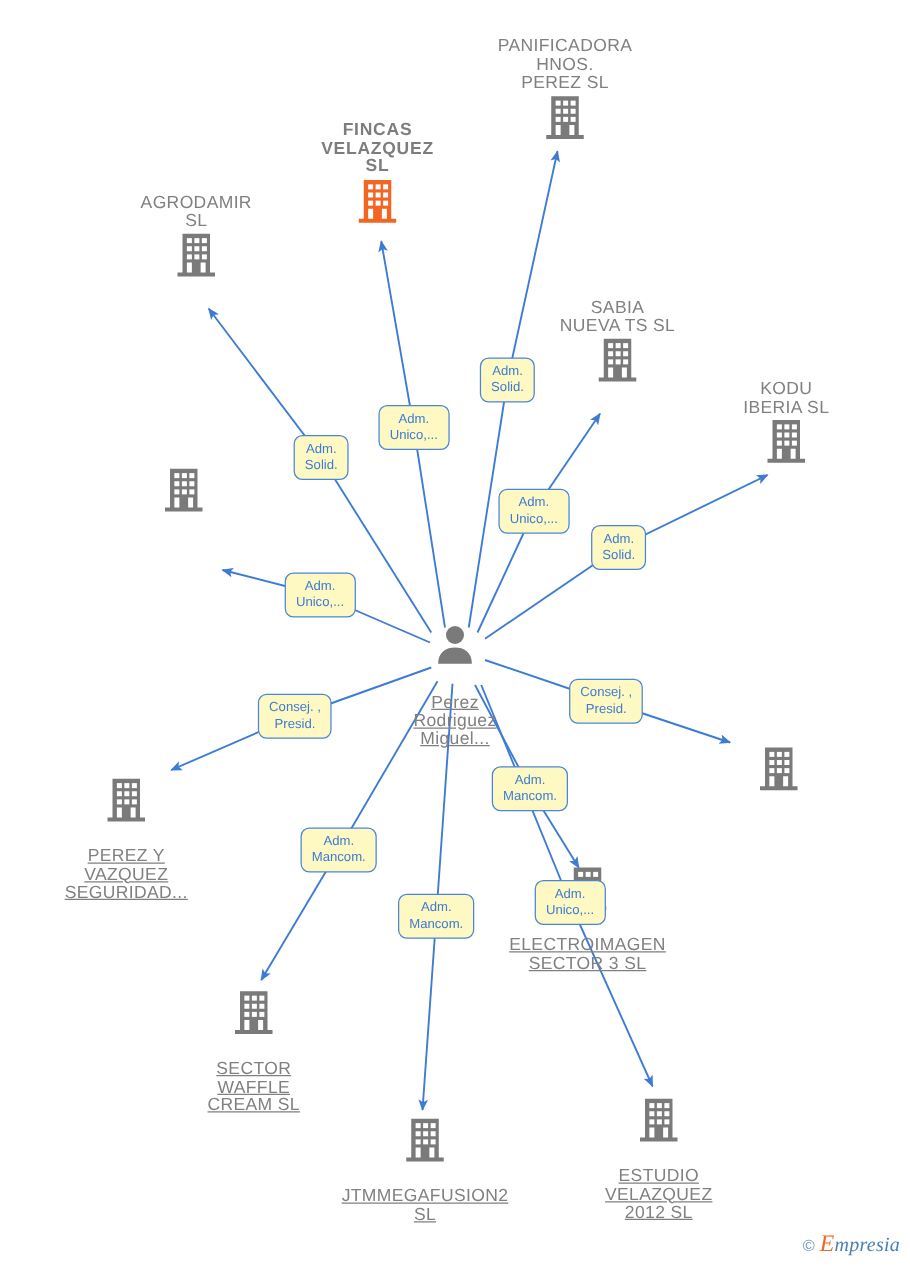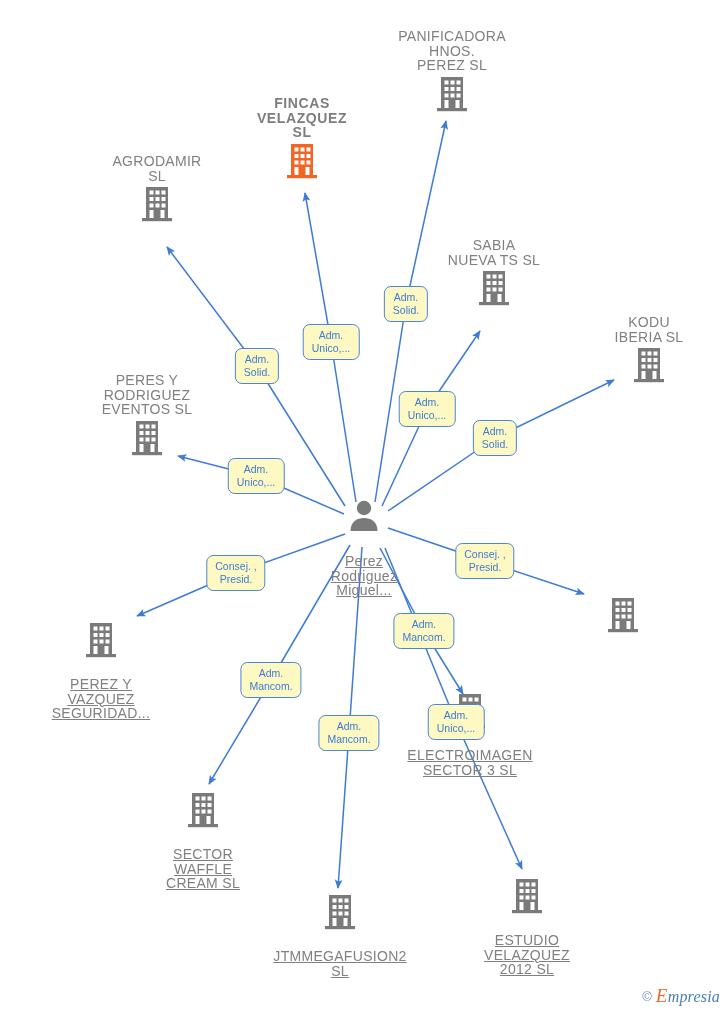--- a/index.html
+++ b/index.html
@@ -193,39 +193,37 @@
             <rect x="21.5" y="5.5" width="4" height="4" fill="#ffffff"></rect>
             <rect x="9.5" y="12" width="4" height="4" fill="#ffffff"></rect>
             <rect x="15.5" y="12" width="4" height="4" fill="#ffffff"></rect>
             <rect x="21.5" y="12" width="4" height="4" fill="#ffffff"></rect>
             <rect x="9.5" y="18.5" width="4" height="4" fill="#ffffff"></rect>
             <rect x="15.5" y="18.5" width="4" height="4" fill="#ffffff"></rect>
             <rect x="21.5" y="18.5" width="4" height="4" fill="#ffffff"></rect>
             <rect x="9.5" y="25" width="4" height="8" fill="#ffffff"></rect>
             <rect x="20.5" y="25" width="4" height="8" fill="#ffffff"></rect>
           </svg></span></div>
-      <div class="node label-above" style="left: 649px; top: 303px; margin-top: 12px;"><div class="node-label">KODU
+      <div class="node label-above" style="left: 629px; top: 303px;"><div class="node-label">KODU
 IBERIA  SL</div><span><svg class="node-icon" viewBox="0 0 34 38" xmlns="http://www.w3.org/2000/svg">
             <rect x="6" y="2" width="22" height="32" fill="#7a7a7a"></rect>
             <rect x="2" y="33" width="30" height="3.2" fill="#7a7a7a"></rect>
             <rect x="9.5" y="5.5" width="4" height="4" fill="#ffffff"></rect>
             <rect x="15.5" y="5.5" width="4" height="4" fill="#ffffff"></rect>
             <rect x="21.5" y="5.5" width="4" height="4" fill="#ffffff"></rect>
             <rect x="9.5" y="12" width="4" height="4" fill="#ffffff"></rect>
             <rect x="15.5" y="12" width="4" height="4" fill="#ffffff"></rect>
             <rect x="21.5" y="12" width="4" height="4" fill="#ffffff"></rect>
             <rect x="9.5" y="18.5" width="4" height="4" fill="#ffffff"></rect>
             <rect x="15.5" y="18.5" width="4" height="4" fill="#ffffff"></rect>
             <rect x="21.5" y="18.5" width="4" height="4" fill="#ffffff"></rect>
             <rect x="9.5" y="25" width="4" height="8" fill="#ffffff"></rect>
             <rect x="20.5" y="25" width="4" height="8" fill="#ffffff"></rect>
           </svg></span></div>
-      <div class="node label-above" style="left: 147px; top: 373px;"><div class="node-label">PERES Y
-RODRIGUEZ
-EVENTOS  SL</div><span><svg class="node-icon" viewBox="0 0 34 38" xmlns="http://www.w3.org/2000/svg">
+      <div class="node label-above" style="left: 147px; top: 373px;"><span><svg class="node-icon" viewBox="0 0 34 38" xmlns="http://www.w3.org/2000/svg">
             <rect x="6" y="2" width="22" height="32" fill="#7a7a7a"></rect>
             <rect x="2" y="33" width="30" height="3.2" fill="#7a7a7a"></rect>
             <rect x="9.5" y="5.5" width="4" height="4" fill="#ffffff"></rect>
             <rect x="15.5" y="5.5" width="4" height="4" fill="#ffffff"></rect>
             <rect x="21.5" y="5.5" width="4" height="4" fill="#ffffff"></rect>
             <rect x="9.5" y="12" width="4" height="4" fill="#ffffff"></rect>
             <rect x="15.5" y="12" width="4" height="4" fill="#ffffff"></rect>
             <rect x="21.5" y="12" width="4" height="4" fill="#ffffff"></rect>
             <rect x="9.5" y="18.5" width="4" height="4" fill="#ffffff"></rect>
             <rect x="15.5" y="18.5" width="4" height="4" fill="#ffffff"></rect>

